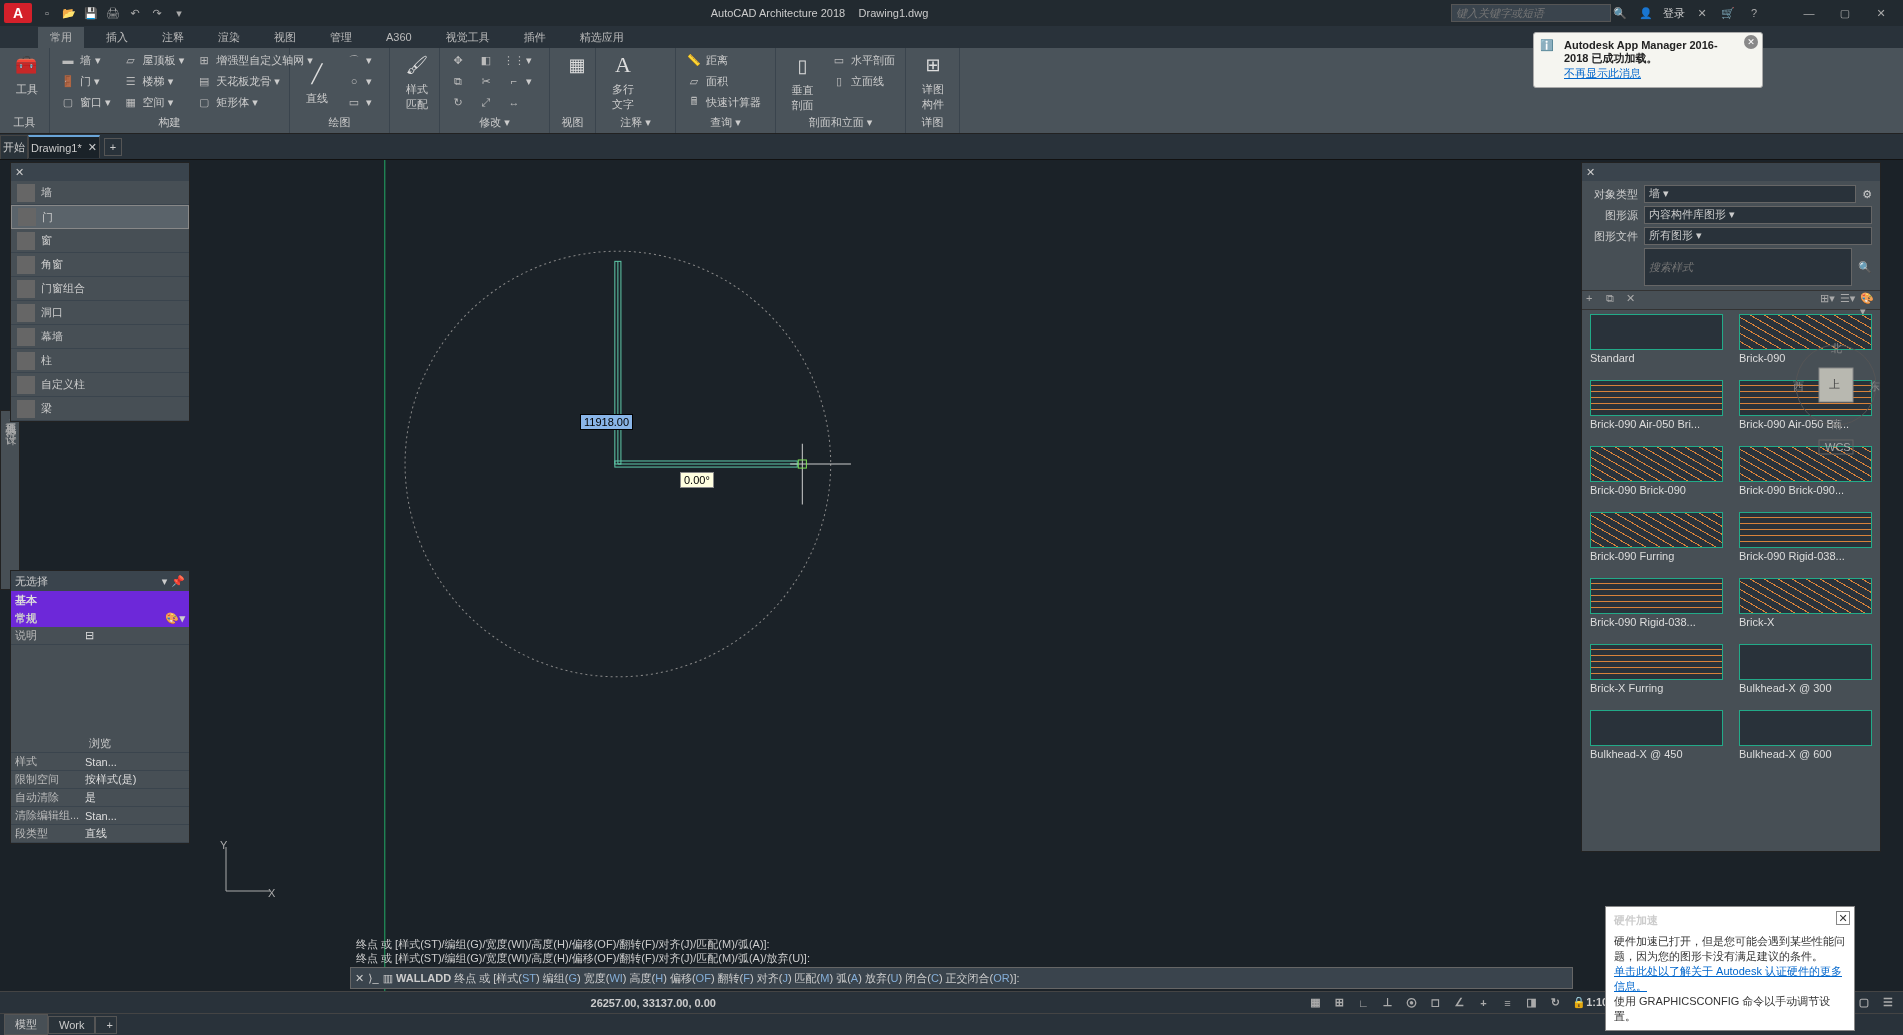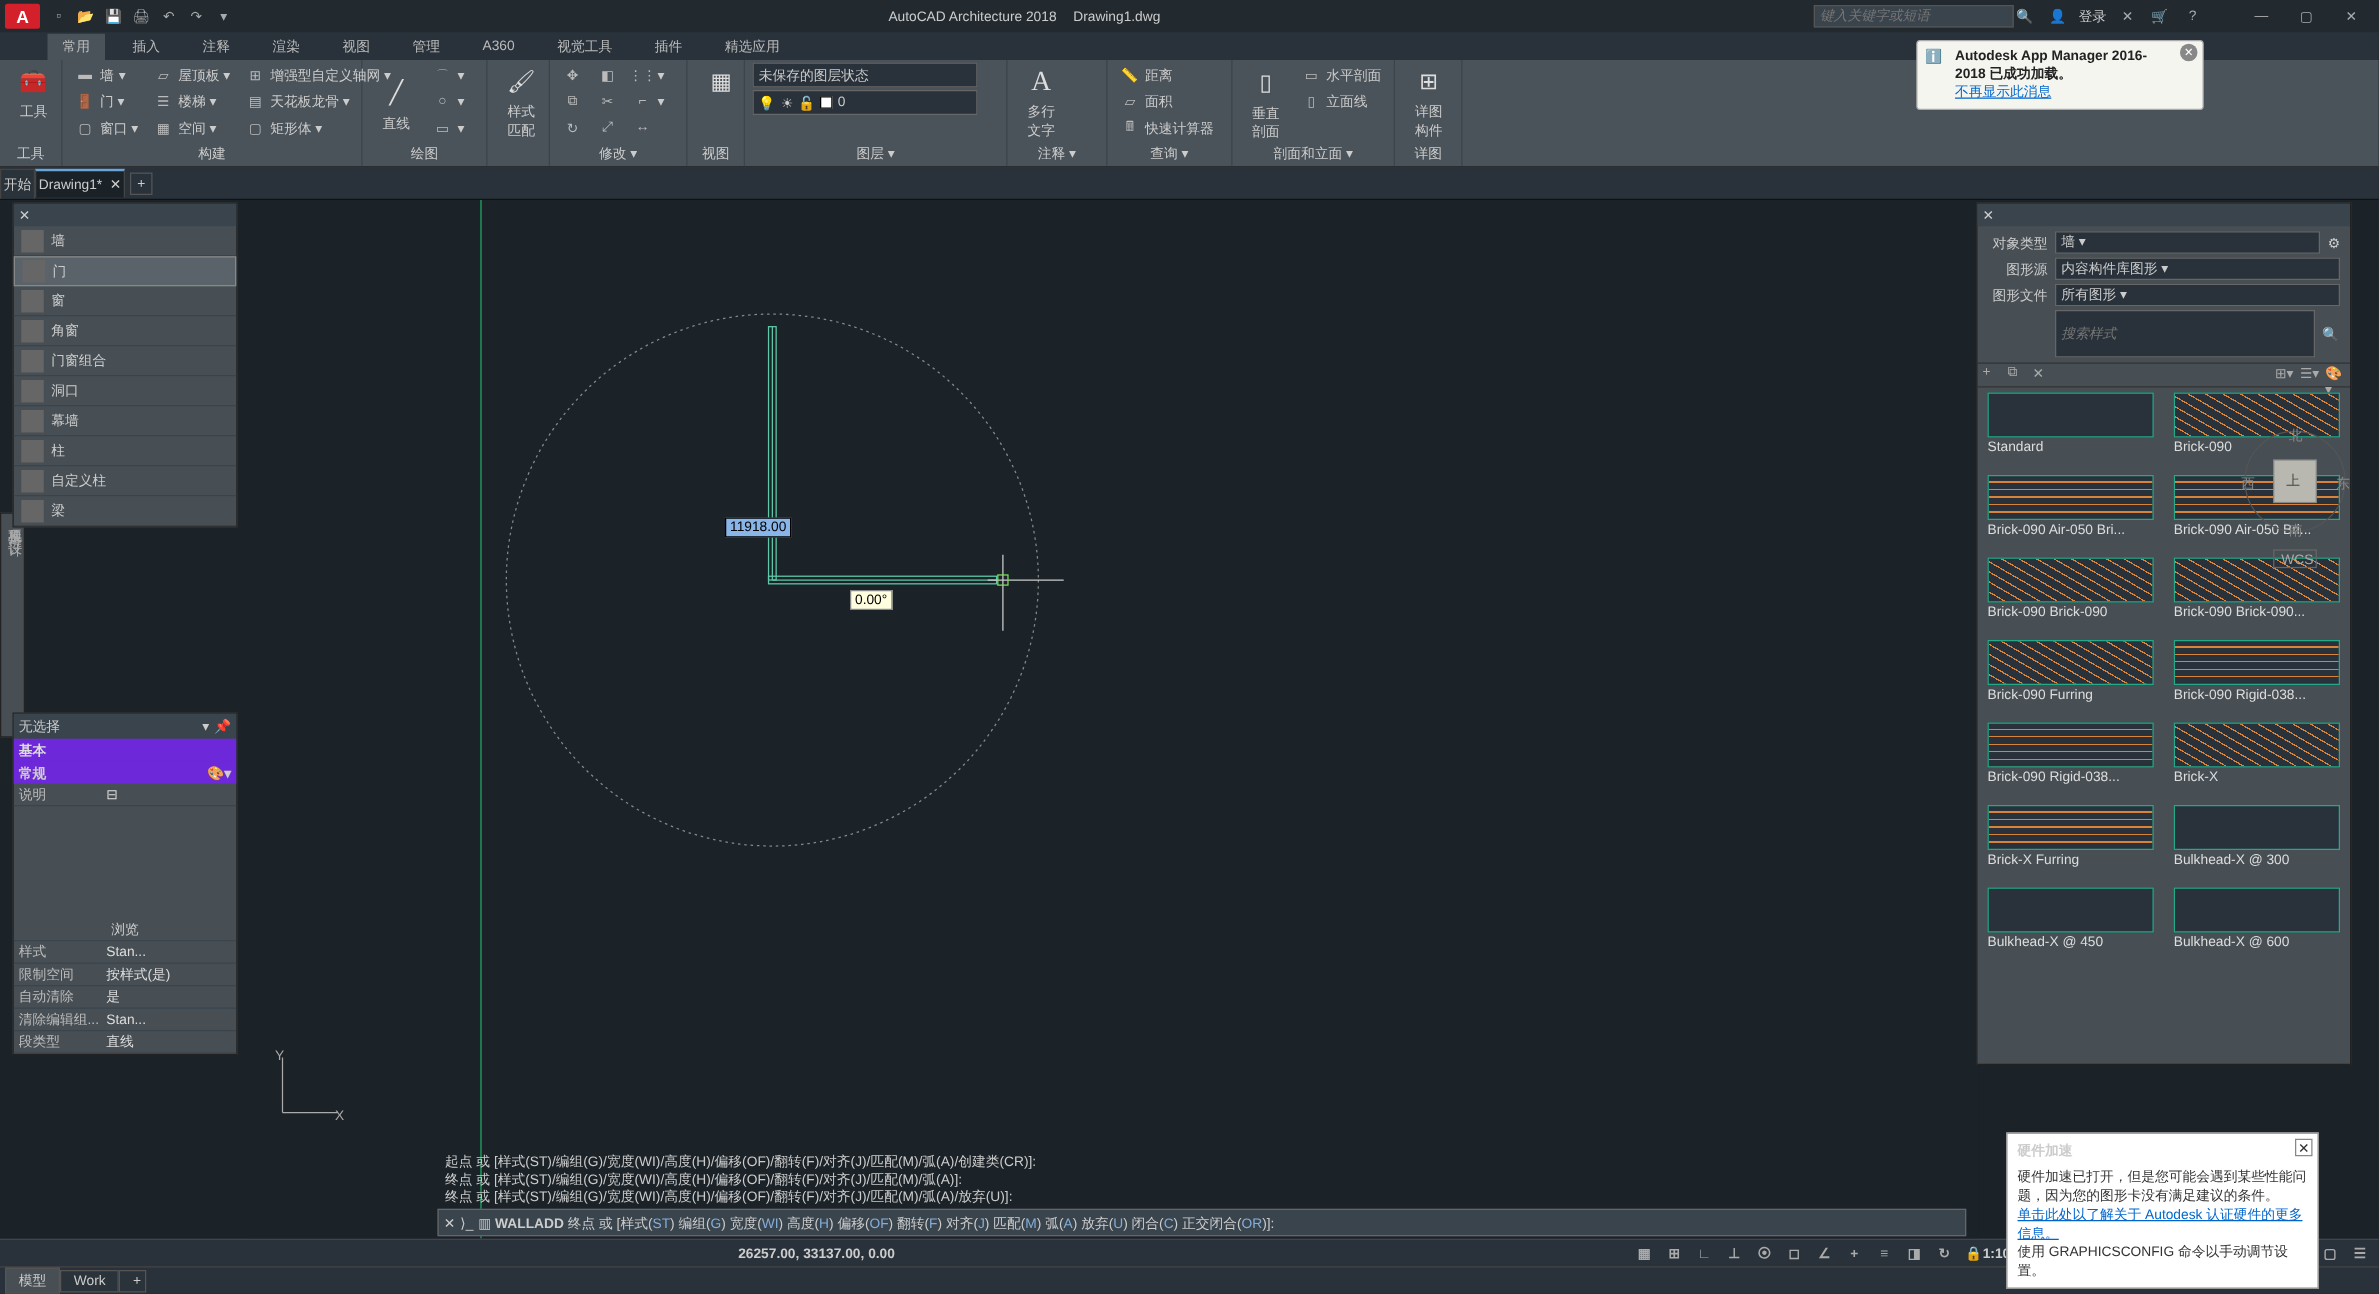--- a/index.html
+++ b/index.html
@@ -256,35 +256,20 @@
       </div>
     </div>
     <div class="rpanel-title">修改 ▾</div>
   </div>
   <div class="rpanel" style="width:46px">
     <div class="rbig">
         <div class="ricon">▦</div>
       </div>
     <div class="rpanel-title">视图</div>
   </div>
-  <div class="rpanel" style="width:210px">
-    <div class="rpanel-body" style="flex-direction:column;gap:2px">
-      <div class="layer-combo">
-          <span>未保存的图层状态</span>
-        </div>
-      <div class="layer-combo">
-        <span>💡</span>
-          <span>☀</span>
-          <span>🔓</span>
-        <span class="layer-swatch"></span>
-        <span>0</span>
-      </div>
-    </div>
-    <div class="rpanel-title">图层 ▾</div>
-  </div>
   <div class="rpanel" style="width:80px">
     <div class="rbig">
         <div class="ricon" style="font-size:22px;font-family:serif">A</div>
         <span style="white-space:pre">多行
 文字</span>
       </div>
     <div class="rpanel-title">注释 ▾</div>
   </div>
   <div class="rpanel" style="width:100px">
     <div class="rpanel-body">
@@ -585,21 +570,20 @@
 
 <div class="popup-app">
   <div class="popup-close">✕</div>
   <div style="position:absolute;left:6px;top:6px">ℹ️</div>
   <div class="pt">Autodesk App Manager 2016-2018 已成功加载。</div>
   <a href="#">不再显示此消息</a>
 </div>
 
 <div class="cmdline-wrap">
   <div class="cmd-history">
-    <div>起点 或 [样式(ST)/编组(G)/宽度(WI)/高度(H)/偏移(OF)/翻转(F)/对齐(J)/匹配(M)/弧(A)/创建类(CR)]:</div>
     <div>终点 或 [样式(ST)/编组(G)/宽度(WI)/高度(H)/偏移(OF)/翻转(F)/对齐(J)/匹配(M)/弧(A)]:</div>
     <div>终点 或 [样式(ST)/编组(G)/宽度(WI)/高度(H)/偏移(OF)/翻转(F)/对齐(J)/匹配(M)/弧(A)/放弃(U)]:</div>
   </div>
   <div class="cmdline">
     <span>✕</span>
     <span>⟩_</span>
     <span>▥ <b>WALLADD</b> <span>终点 或 [样式(</span><span class="kw-b">ST</span><span>) 编组(</span><span class="kw-b">G</span><span>) 宽度(</span><span class="kw-b">WI</span><span>) 高度(</span><span class="kw-b">H</span><span>) 偏移(</span><span class="kw-b">OF</span><span>) 翻转(</span><span class="kw-b">F</span><span>) 对齐(</span><span class="kw-b">J</span><span>) 匹配(</span><span class="kw-b">M</span><span>) 弧(</span><span class="kw-b">A</span><span>) 放弃(</span><span class="kw-b">U</span><span>) 闭合(</span><span class="kw-b">C</span><span>) 正交闭合(</span><span class="kw-b">OR</span><span>)]:</span></span>
     <input class="cmd-input" style="">
   </div>
 </div>

